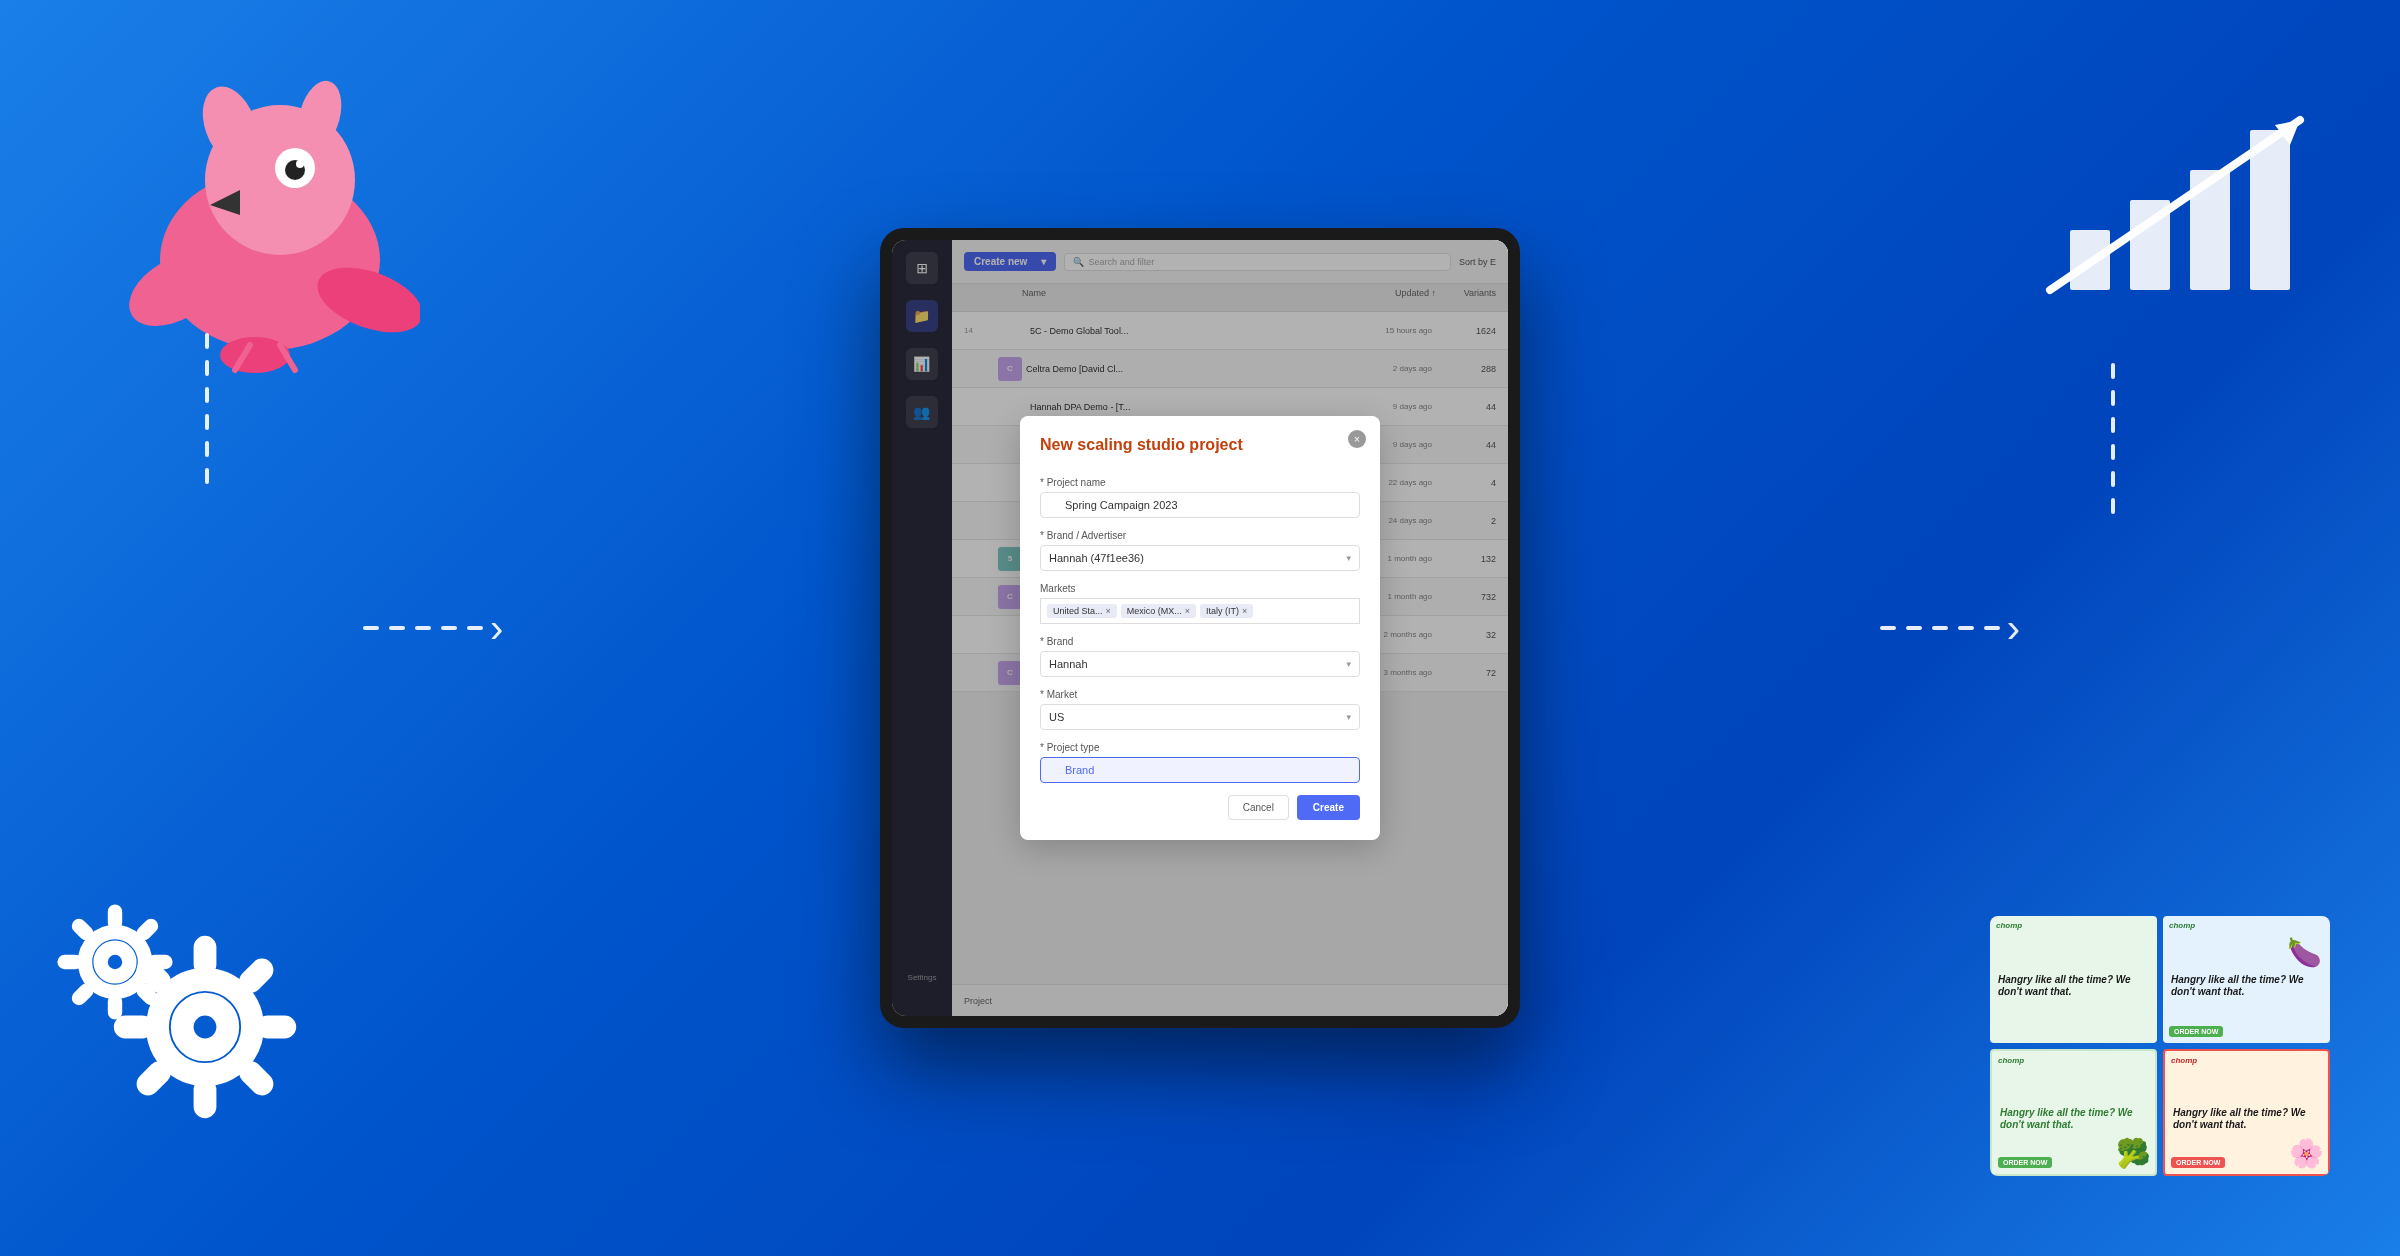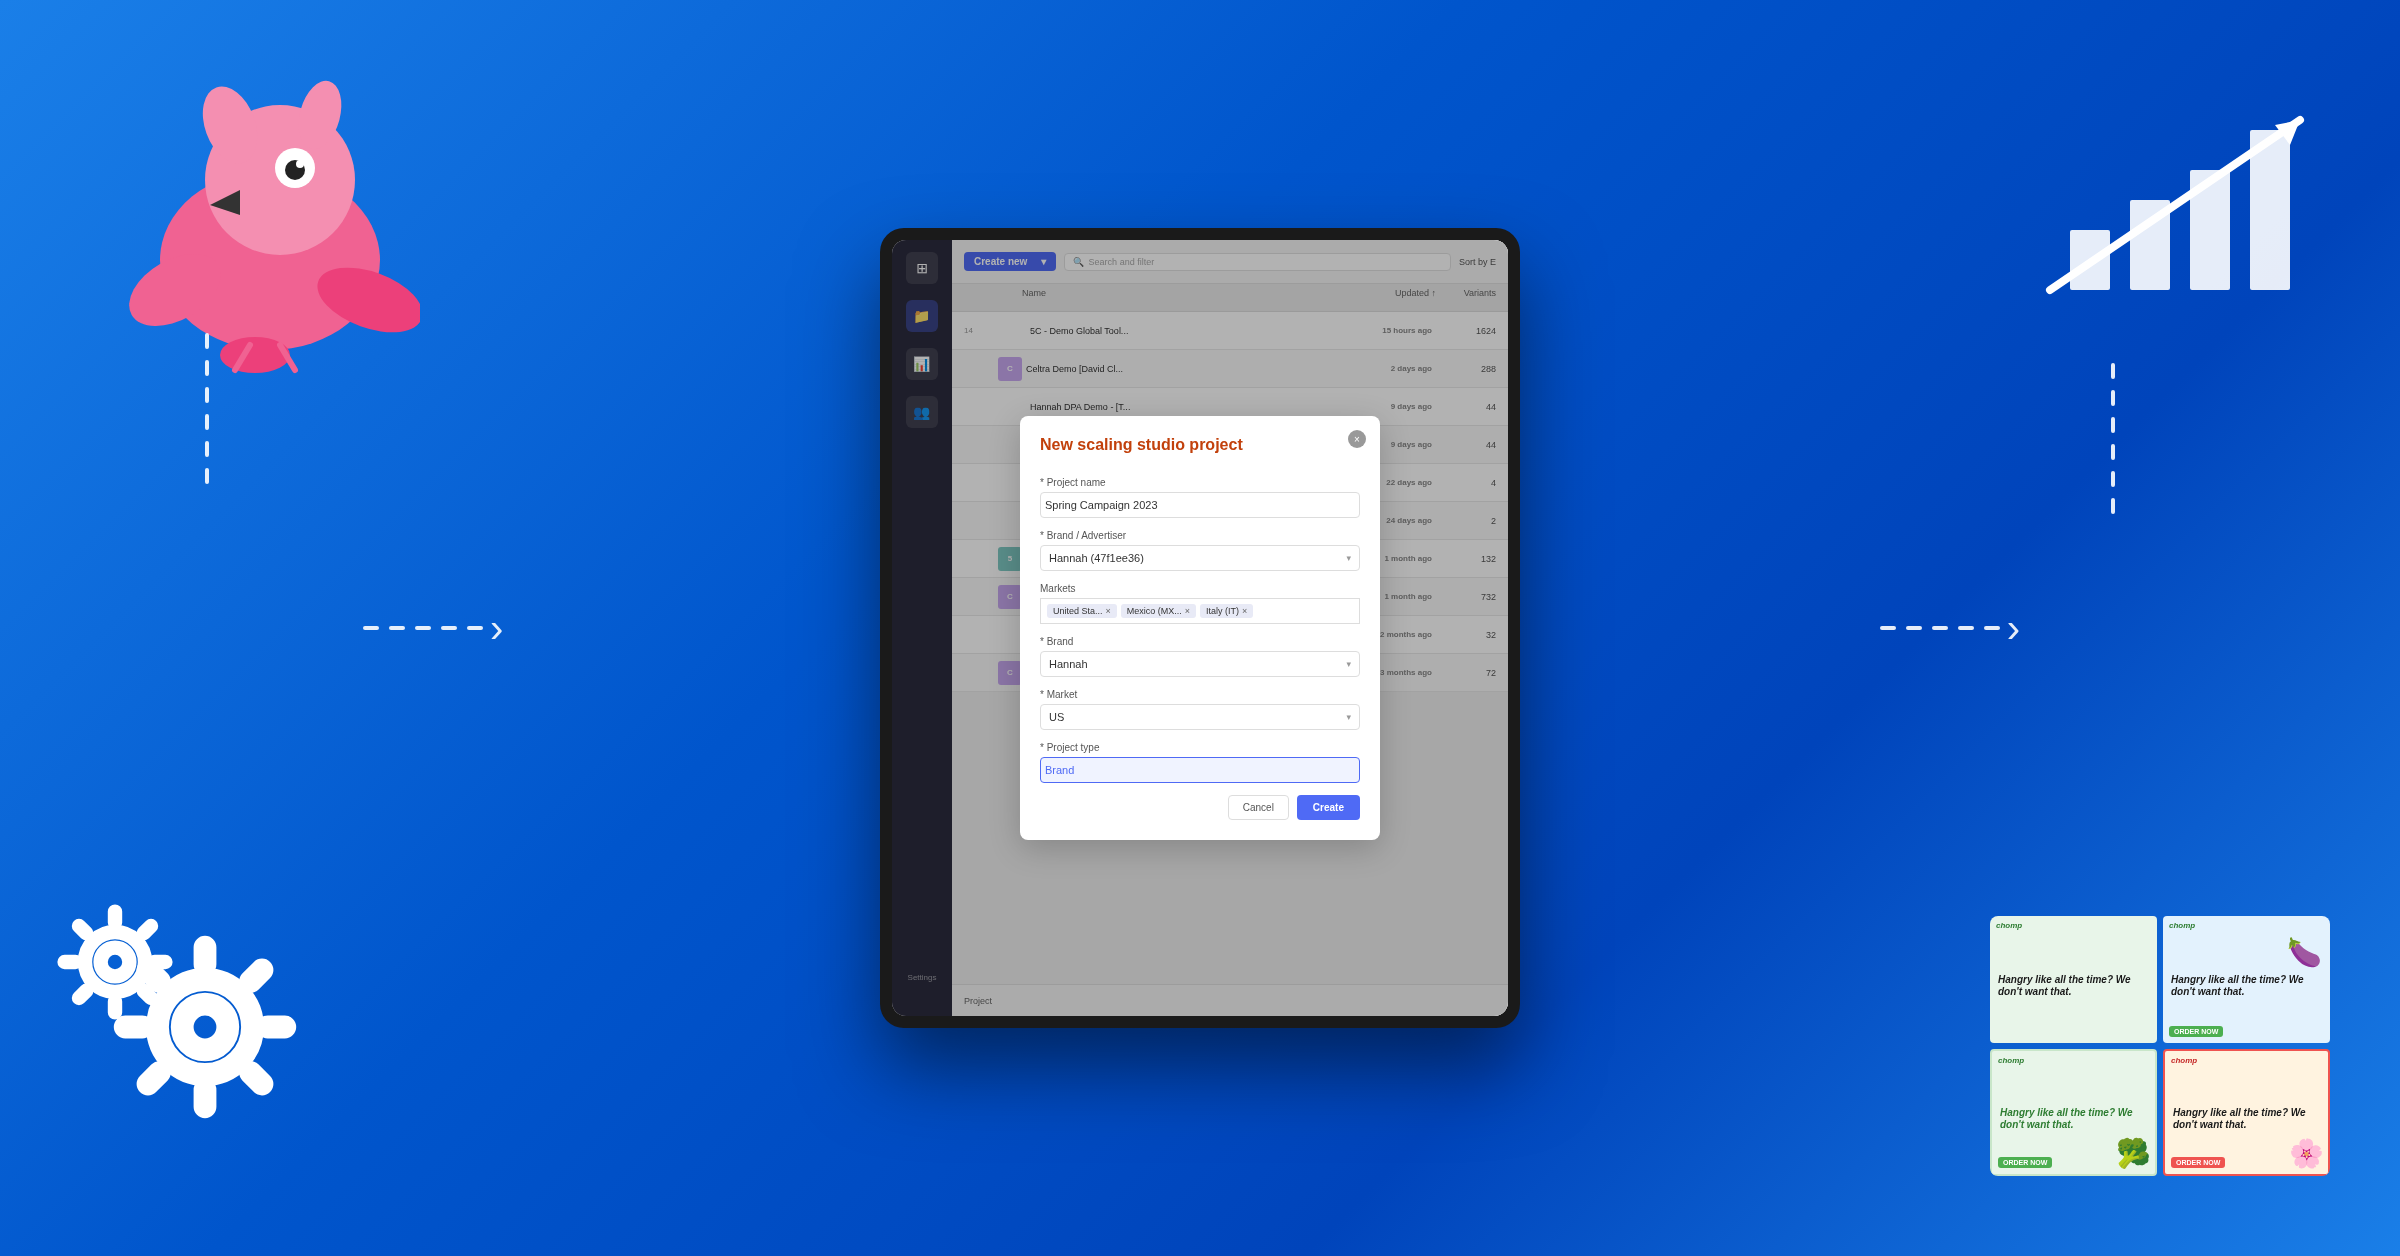--- a/index.html
+++ b/index.html
@@ -238,21 +238,21 @@
       border-radius: 3px;
       flex-shrink: 0;
       display: flex;
       align-items: center;
       justify-content: center;
       font-size: 8px;
       color: white;
       font-weight: 700;
     }
     .row-name { flex: 1; font-size: 9px; color: #333; overflow: hidden; text-overflow: ellipsis; white-space: nowrap; }
-    .row-updated { width: 90px; text-align: right; color: #888; font-size: 8px; font-weight: bold; }
+    .row-updated { width: 90px; text-align: right; color: #888; font-size: 8px; }
     .row-variants { width: 60px; text-align: right; color: #555; font-size: 9px; }
 
     .app-bottom-bar {
       padding: 6px 12px;
       background: #f5f5f5;
       border-top: 1px solid #e0e0e0;
       display: flex;
       align-items: center;
       justify-content: space-between;
       height: 32px;
@@ -304,21 +304,21 @@
     .form-label {
       font-size: 10px;
       color: #555;
       margin-bottom: 4px;
       display: block;
     }
     .form-input {
       width: 100%;
       border: 1px solid #ddd;
       border-radius: 4px;
-      padding: 6px 4px;
+      padding: 6px 24px;
       font-size: 11px;
       color: #333;
       background: white;
       outline: none;
     }
     .form-input.active {
       border-color: #4f6af5;
       background: #f0f3ff;
       color: #4f6af5;
     }

